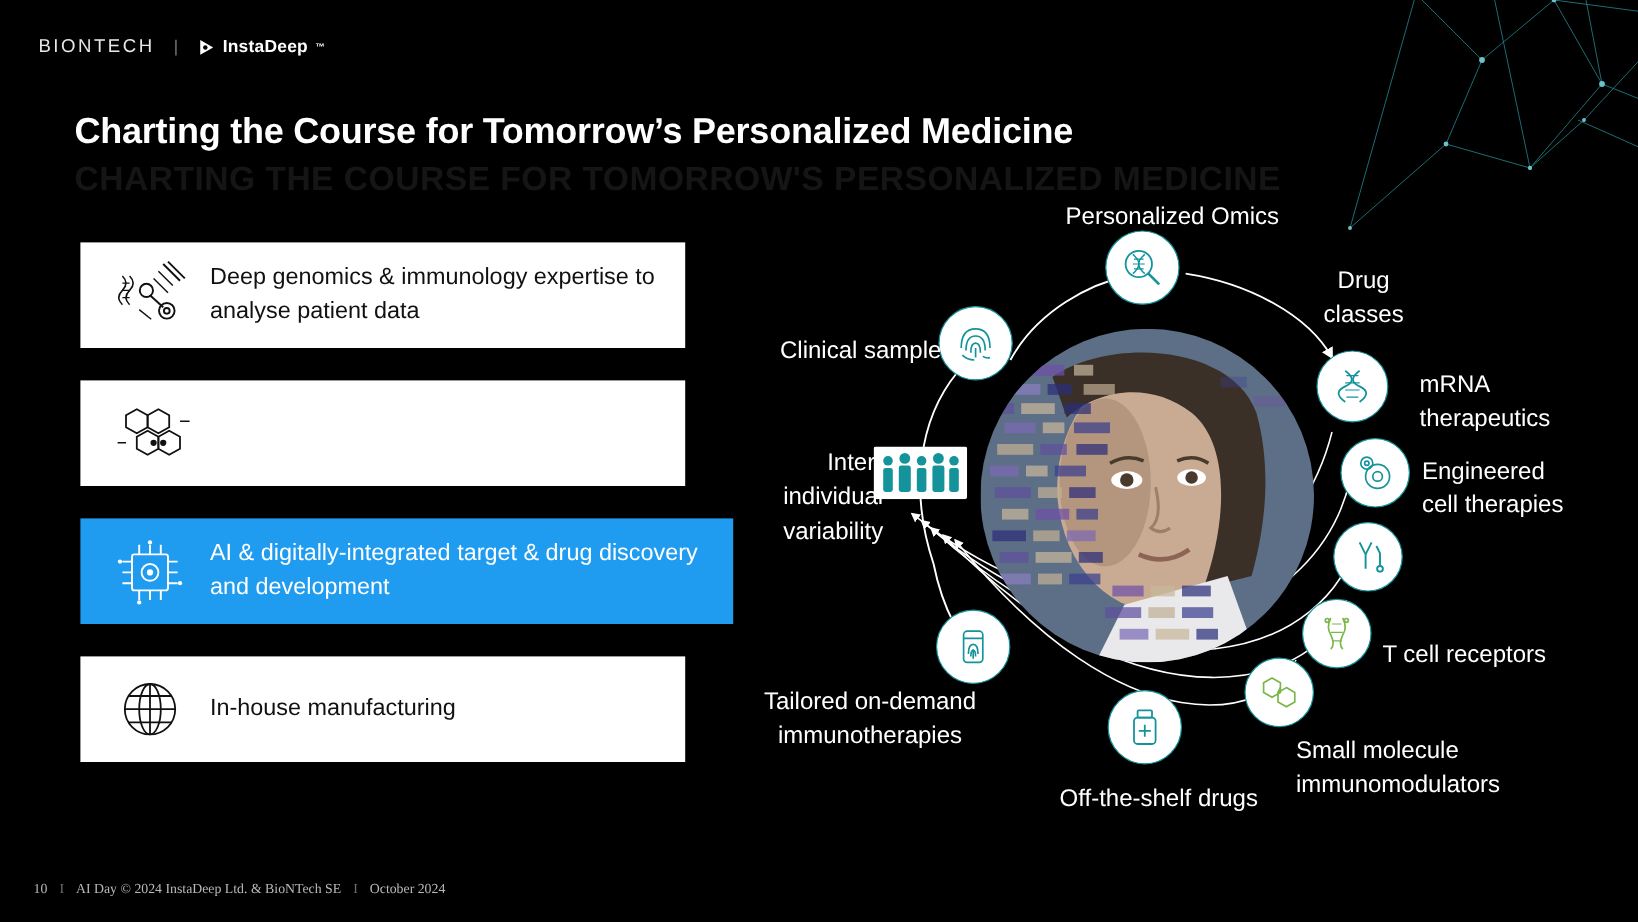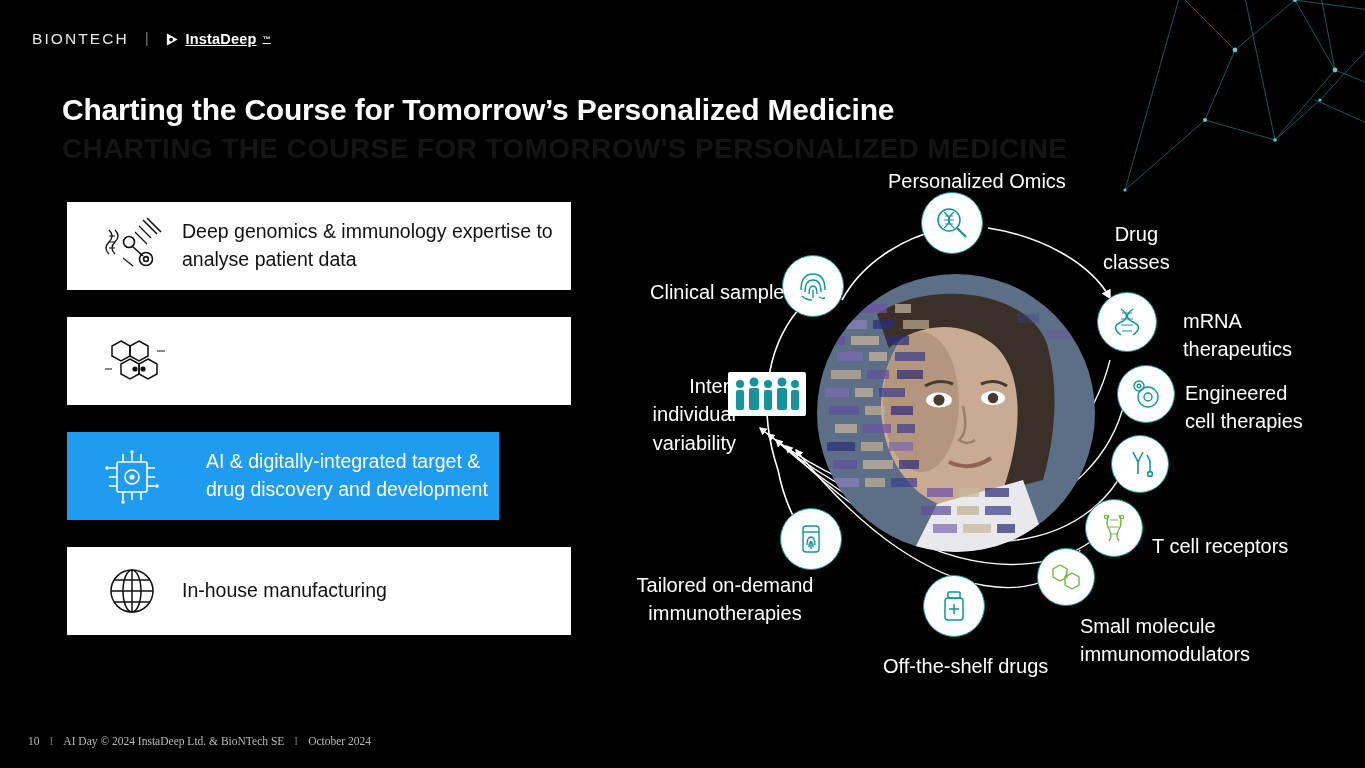--- a/index.html
+++ b/index.html
@@ -40,21 +40,20 @@
     font-weight: 400;
     font-family: "Liberation Sans", sans-serif;
   }
   .brand-sep {
     color: #7a7a7a; font-size: 14px; margin: 0 2px;
   }
   .instadeep-logo {
     display: flex; align-items: center; gap: 6px;
     color: #ffffff; font-size: 14.5px; font-weight: bold;
     letter-spacing: .2px;
-    text-decoration: underline;
   }
   .instadeep-mark {
     width: 15px; height: 15px;
     display: inline-block;
   }
   .tm { font-size: 8px; vertical-align: super; }
 
   
   .title {
     position: absolute;
@@ -82,26 +81,25 @@
     width: 506px;
   }
   .card {
     position: relative;
     width: 504px;
     height: 88px;
     background: #ffffff;
     display: flex;
     align-items: center;
     margin-bottom: 27px;
-    padding-left: 27px;
+    padding-left: 20px;
   }
   .card.active {
     background: #1f9cf0;
-    width: 432px;
-    gap: 24px;
+    width: 544px;
   }
   .card .card-icon {
     width: 82px; height: 66px;
     flex: 0 0 82px;
     display: flex; align-items: center; justify-content: center;
   }
   .card .card-text {
     font-size: 19.5px;
     line-height: 1.42;
     color: #111111;

